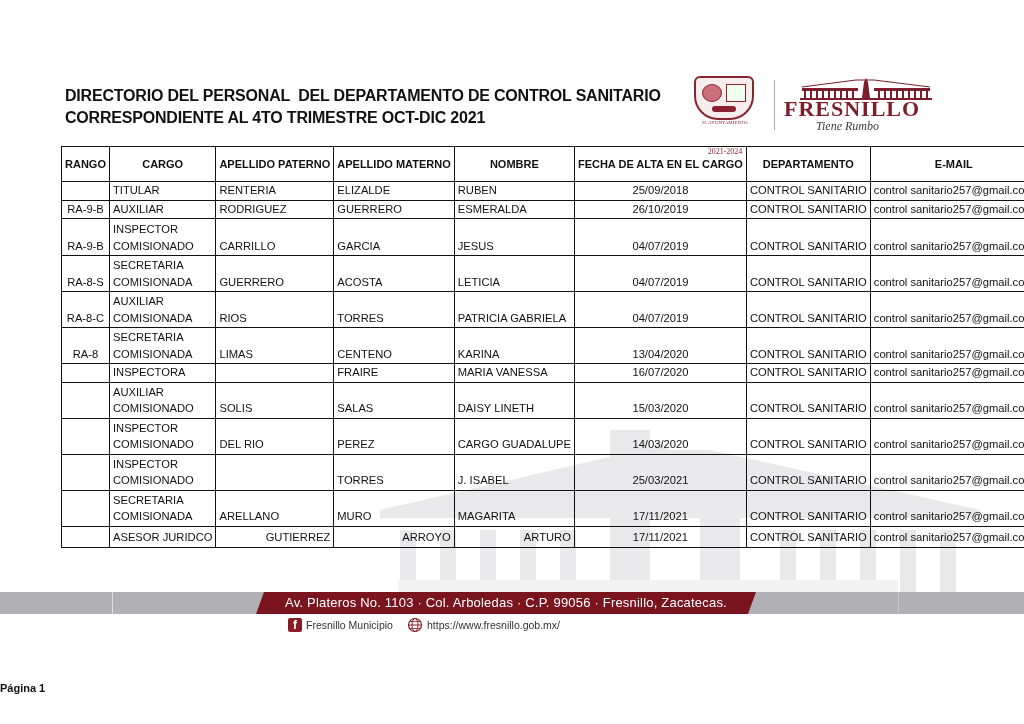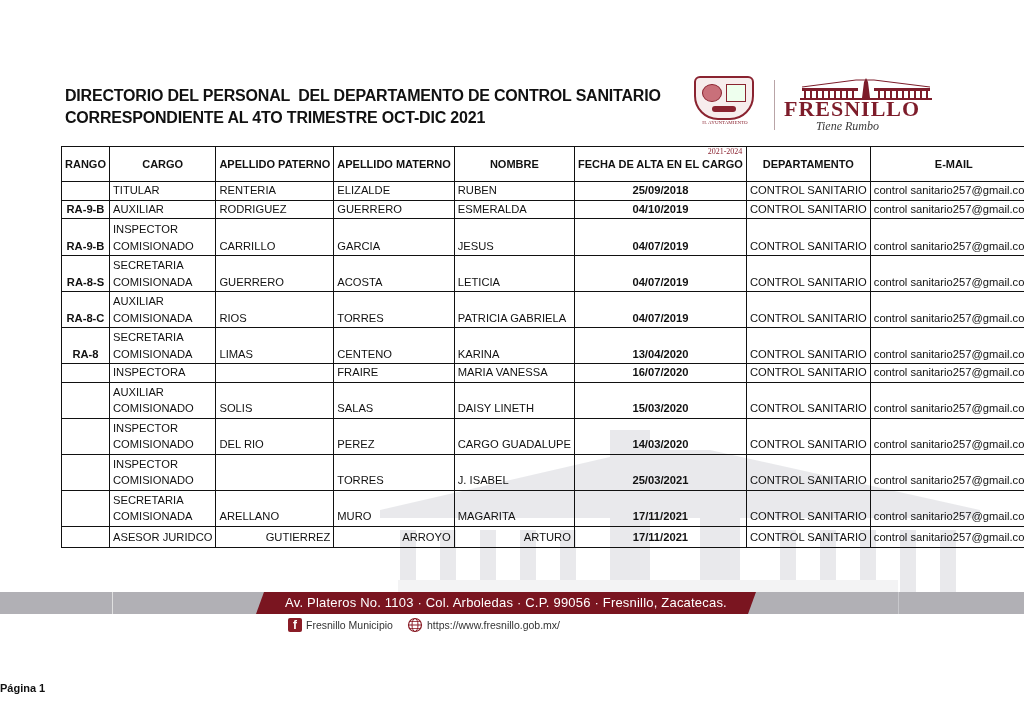--- a/index.html
+++ b/index.html
@@ -23,21 +23,21 @@
   .fres-tag { position:absolute; left:128px; top:47px; font-family:"Liberation Serif", serif; font-style:italic; font-size:12px; color:#3a3a3a; }
 
   
   .watermark { position:absolute; left:380px; top:430px; width:600px; height:165px; opacity:0.13; }
 
   
   table.dir { position:absolute; left:61px; top:146px; border-collapse:collapse; font-size:11.2px; table-layout:fixed; }
   table.dir th, table.dir td { border:1px solid #111; padding:0 3px; overflow:hidden; white-space:nowrap; }
   table.dir th { font-weight:bold; font-size:11px; text-align:center; line-height:17px; height:34px; vertical-align:middle; }
   table.dir td { vertical-align:bottom; line-height:16.5px; padding-bottom:1px; }
-  table.dir td.c { text-align:center;font-weight:bold; }
+  table.dir td.c { text-align:center; }
   td .two { display:block; }
   tr.h1 td { height:16px; }
   tr.h2 td { height:34px; }
   tr.h3 td { height:35px; }
   tr.h4 td { height:19px;text-align:right; }
 
   
   .footer-bar { position:absolute; left:0; top:592px; width:1024px; height:22px; background:#b1b0b5; }
   .footer-bar .lsep { position:absolute; left:112px; top:0; width:1px; height:22px; background:#e0e0e0; }
   .footer-bar .rsep { position:absolute; left:898px; top:0; width:1px; height:22px; background:#c8c8cc; }
@@ -164,21 +164,21 @@
           <td>control sanitario257@gmail.com</td>
         </tr>
         <tr class="h1">
           <td class="c">RA-9-B</td>
           <td>
             <span class="two">AUXILIAR</span>
           </td>
           <td>RODRIGUEZ</td>
           <td>GUERRERO</td>
           <td>ESMERALDA</td>
-          <td class="c">04/10/2019</td>
+          <td class="c">26/10/2019</td>
           <td>CONTROL SANITARIO</td>
           <td>control sanitario257@gmail.com</td>
         </tr>
         <tr class="h3">
           <td class="c">RA-9-B</td>
           <td>
             <span class="two">INSPECTOR</span>
             <span class="two">COMISIONADO</span>
           </td>
           <td>CARRILLO</td>

